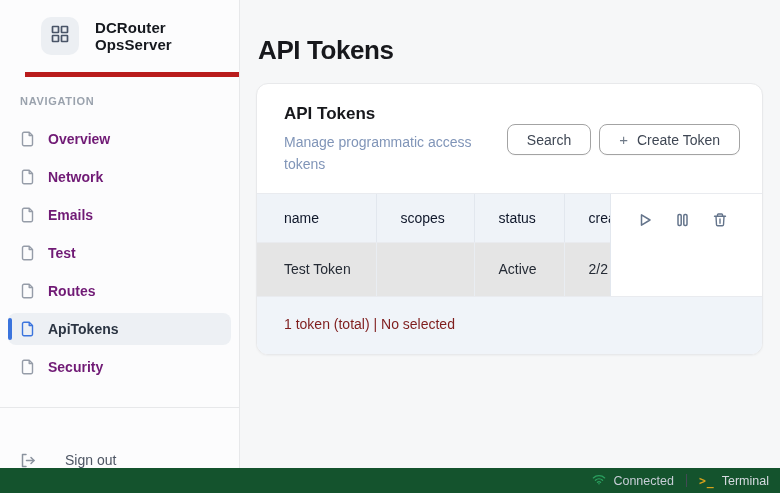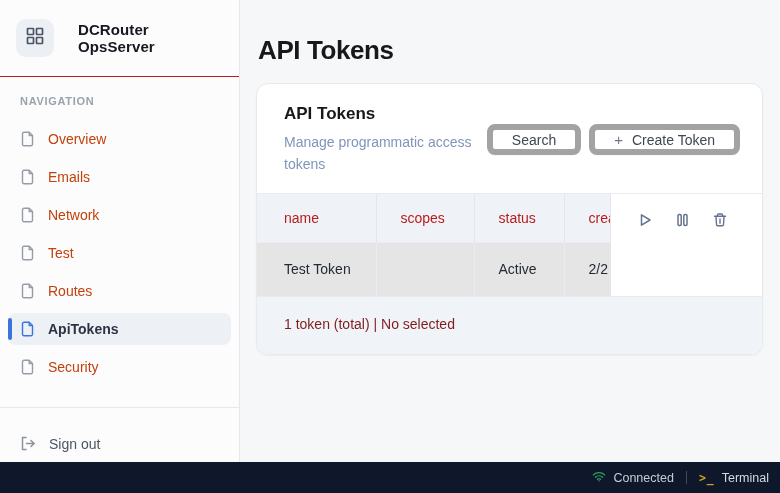--- a/index.html
+++ b/index.html
@@ -10,54 +10,54 @@
     background:#f6f7f8;
     color:#1b1f27;
   }
 
   
   .sidebar {
     position:absolute; left:0; top:0; bottom:25px; width:240px;
     background:#fcfcfd; border-right:1px solid #e7e8ea; overflow:hidden;
   }
   .brand-row {
-    height:77px; display:flex; align-items:center; gap:24px;
-    padding:0 16px; border-bottom:1px solid #b91c1c;
+    height:77px; display:flex; align-items:center; gap:16px;
+    padding:0 16px; border-bottom:5px solid #b91c1c;margin-left:25px;
   }
   .brand-logo {
     width:38px; height:38px; border-radius:10px; background:#eceff3;
     display:flex; align-items:center; justify-content:center; flex:0 0 auto;
   }
   .brand-name { font-size:15px; font-weight:700; color:#15181e; letter-spacing:0.1px; }
 
   .nav-section-label {
     margin:18px 20px 16px; font-size:11px; font-weight:700;
     color:#9aa2ad; letter-spacing:0.7px;
   }
   .nav-list { padding:0 8px; }
   .nav-item {
     height:32px; margin-bottom:6px; display:flex; align-items:center; gap:13px;
-    padding:0 12px; border-radius:8px; color:#c2410c; font-size:14px;
-    position:relative; cursor:pointer;
+    padding:0 12px; border-radius:8px; color:#701a75; font-size:14px;
+    position:relative; cursor:pointer;font-weight:bold;
   }
   .nav-item .nav-icon { color:#959ca8; display:flex; }
   .nav-item.selected { background:#edf0f4; color:#2b3442; font-weight:700; }
   .nav-item.selected .nav-icon { color:#3b74dd; }
   .nav-item.selected::before {
     content:""; position:absolute; left:0; top:5px; bottom:5px; width:4px;
     background:#3b74dd; border-radius:4px;
   }
 
   .signout-section {
     position:absolute; left:0; right:0; bottom:0; height:61px;
     background:#fcfcfd; border-top:1px solid #e7e8ea;
     display:flex; align-items:center; padding:0 8px;
   }
   .signout-row {
-    display:flex; align-items:flex-start; gap:13px; padding:0 12px;
+    display:flex; align-items:flex-end; gap:29px; padding:0 12px;
     height:32px; width:100%; color:#4d5563; font-size:14px; cursor:pointer;
     border-radius:8px;
     margin-top:28px;
   }
   .signout-row .nav-icon { color:#8a929e; display:flex; }
 
   
   .main {
     position:absolute; left:240px; top:0; right:0; bottom:25px;
     padding:31px 17px 0 16px; background:#f6f7f8;
@@ -74,34 +74,34 @@
   .card-header {
     display:flex; justify-content:space-between; align-items:center;
     padding:20px 22px 18px 27px;
   }
   .card-title { font-size:17px; font-weight:700; color:#17181c; margin-bottom:7px; }
   .card-subtitle {
     font-size:14px; color:#8095b8; line-height:1.58; max-width:215px;
   }
   .header-buttons { display:flex; gap:8px; flex:0 0 auto; }
   .btn {
-    height:31px; padding:0 19px; border:6px solid #a3a3a3; border-radius:8px;
+    height:31px; padding:0 19px; border:1px solid #a3a3a3; border-radius:8px;
     background:#fff; font-size:14px; color:#3f4754; cursor:pointer;
     display:flex; align-items:center; gap:9px;
     box-shadow:0 1px 1px rgba(0,0,0,0.03);
     font-family:"Liberation Sans", sans-serif;
   }
   .btn .plus { color:#6f7a88; font-size:15px; font-weight:400; }
 
   
   .table-wrap { position:relative; border-top:1px solid #e9ebef; height:103px; overflow:hidden; }
   table { border-collapse:collapse; table-layout:fixed; width:457px; }
   th {
     height:48px; background:#eff3f8; text-align:left;
-    padding:0 8px 0 24px; font-size:14px; font-weight:500; color:#b91c1c;
+    padding:0 8px 0 24px; font-size:14px; font-weight:500; color:#0f172a;
     border-right:1px solid #e2e7ee; border-bottom:1px solid #e9ebef;
     white-space:nowrap; overflow:visible;
   }
   th:first-child { padding-left:27px; }
   th:last-child { border-right:none; }
   td {
     height:54px; background:#e5e5e5; padding:0 8px 0 24px;
     font-size:14px; color:#252b35; border-right:1px solid #e9edf2;
     white-space:nowrap; overflow:visible;
   }
@@ -122,22 +122,22 @@
   }
   .icon-btn { background:none; border:none; padding:0; cursor:pointer; color:#64748b; display:flex; }
 
   .card-footer {
     background:#f0f4f9; border-top:1px solid #e9ebef;
     padding:19px 27px 22px; font-size:14px; font-weight:500; color:#7f1d1d;
   }
 
   
   .statusbar {
-    position:absolute; left:0; right:0; bottom:0; height:31px;
-    background:#0f172a; display:flex; align-items:center;
+    position:absolute; left:0; right:0; bottom:0; height:25px;
+    background:#14532d; display:flex; align-items:center;
     justify-content:flex-end; padding:0 11px;
   }
   .status-item { display:flex; align-items:center; gap:7px; font-size:12.5px; color:#c7cdd6; cursor:pointer; }
   .status-sep { width:1px; height:13px; background:#434a55; margin:0 12px; }
   .terminal-glyph { color:#d7a21c; font-weight:700; font-size:11.5px; letter-spacing:1px; font-family:"DejaVu Sans Mono", monospace; }
   .terminal-label { color:#d6dae0; }
 </style>
 </head>
 <body>
 
@@ -168,30 +168,30 @@
       </span>
       <span>Overview</span>
     </div>
     <div class="nav-item">
       <span class="nav-icon">
         <svg width="15" height="16" viewBox="0 0 15 16" fill="none" stroke="currentColor" stroke-width="1.4" stroke-linejoin="round">
             <path d="M2.5 2.8 a1.5 1.5 0 0 1 1.5-1.5 h5.2 l3.3 3.3 v8.6 a1.5 1.5 0 0 1 -1.5 1.5 h-7 a1.5 1.5 0 0 1 -1.5-1.5 z"></path>
             <path d="M9.2 1.5 v3.1 h3.3"></path>
           </svg>
       </span>
+      <span>Network</span>
+    </div>
+    <div class="nav-item">
+      <span class="nav-icon">
+        <svg width="15" height="16" viewBox="0 0 15 16" fill="none" stroke="currentColor" stroke-width="1.4" stroke-linejoin="round">
+            <path d="M2.5 2.8 a1.5 1.5 0 0 1 1.5-1.5 h5.2 l3.3 3.3 v8.6 a1.5 1.5 0 0 1 -1.5 1.5 h-7 a1.5 1.5 0 0 1 -1.5-1.5 z"></path>
+            <path d="M9.2 1.5 v3.1 h3.3"></path>
+          </svg>
+      </span>
       <span>Emails</span>
-    </div>
-    <div class="nav-item">
-      <span class="nav-icon">
-        <svg width="15" height="16" viewBox="0 0 15 16" fill="none" stroke="currentColor" stroke-width="1.4" stroke-linejoin="round">
-            <path d="M2.5 2.8 a1.5 1.5 0 0 1 1.5-1.5 h5.2 l3.3 3.3 v8.6 a1.5 1.5 0 0 1 -1.5 1.5 h-7 a1.5 1.5 0 0 1 -1.5-1.5 z"></path>
-            <path d="M9.2 1.5 v3.1 h3.3"></path>
-          </svg>
-      </span>
-      <span>Network</span>
     </div>
     <div class="nav-item">
       <span class="nav-icon">
         <svg width="15" height="16" viewBox="0 0 15 16" fill="none" stroke="currentColor" stroke-width="1.4" stroke-linejoin="round">
             <path d="M2.5 2.8 a1.5 1.5 0 0 1 1.5-1.5 h5.2 l3.3 3.3 v8.6 a1.5 1.5 0 0 1 -1.5 1.5 h-7 a1.5 1.5 0 0 1 -1.5-1.5 z"></path>
             <path d="M9.2 1.5 v3.1 h3.3"></path>
           </svg>
       </span>
       <span>Test</span>
     </div>

